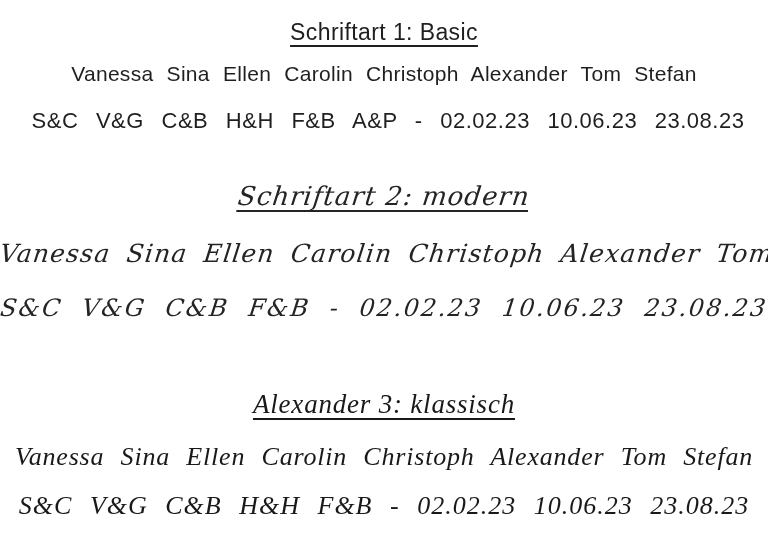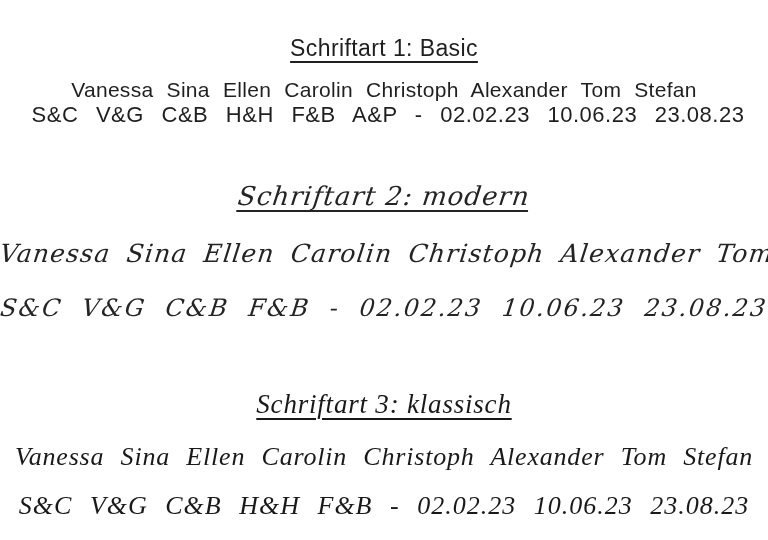--- a/index.html
+++ b/index.html
@@ -26,25 +26,24 @@
     text-decoration: underline;
     text-underline-offset: 5px;
     text-decoration-thickness: 1.5px;
   }
 
   
   .f-basic {
     font-family: "Liberation Sans", "DejaVu Sans", sans-serif;
     font-weight: 400;
     color: #1f1f1f;
-    margin-top: 16px;
   }
   .h-basic    { top: 19px;  font-size: 23px; letter-spacing: 0.4px; }
   .n-basic    { top: 62px;  font-size: 21px; word-spacing: 7px;  letter-spacing: 0.3px; }
-  .c-basic    { top: 86px; font-size: 22px; word-spacing: 11px; letter-spacing: 0.5px; padding-left: 8px; }
+  .c-basic    { top: 108px; font-size: 22px; word-spacing: 11px; letter-spacing: 0.5px; padding-left: 8px; }
 
   
   .f-modern {
     font-family: "DejaVu Serif", serif;
     font-style: italic;
     color: #242424;
     transform: skewX(-7deg);
   }
   .h-modern   { top: 181px; font-size: 26px; letter-spacing: 1px; }
   .n-modern   { top: 239px; font-size: 25px; word-spacing: 7px;  letter-spacing: 1.2px; }
@@ -71,18 +70,18 @@
   <div class="line f-basic n-basic">Vanessa Sina Ellen Carolin Christoph Alexander Tom Stefan</div>
   <div class="line f-basic c-basic">S&amp;C V&amp;G C&amp;B H&amp;H F&amp;B A&amp;P - 02.02.23 10.06.23 23.08.23</div>
 
   <div class="line f-modern h-modern">
     <span class="heading-text">Schriftart 2: modern</span>
   </div>
   <div class="line f-modern n-modern">Vanessa Sina Ellen Carolin Christoph Alexander Tom Stefan</div>
   <div class="line f-modern c-modern">S&amp;C V&amp;G C&amp;B F&amp;B - 02.02.23 10.06.23 23.08.23</div>
 
   <div class="line f-classic h-classic">
-    <span class="heading-text">Schriftart 3: klassisch</span>
+    <span class="heading-text">Alexander 3: klassisch</span>
   </div>
   <div class="line f-classic n-classic">Vanessa Sina Ellen Carolin Christoph Alexander Tom Stefan</div>
   <div class="line f-classic c-classic">S&amp;C V&amp;G C&amp;B H&amp;H F&amp;B - 02.02.23 10.06.23 23.08.23</div>
 
 </div>
 
 </body></html>

